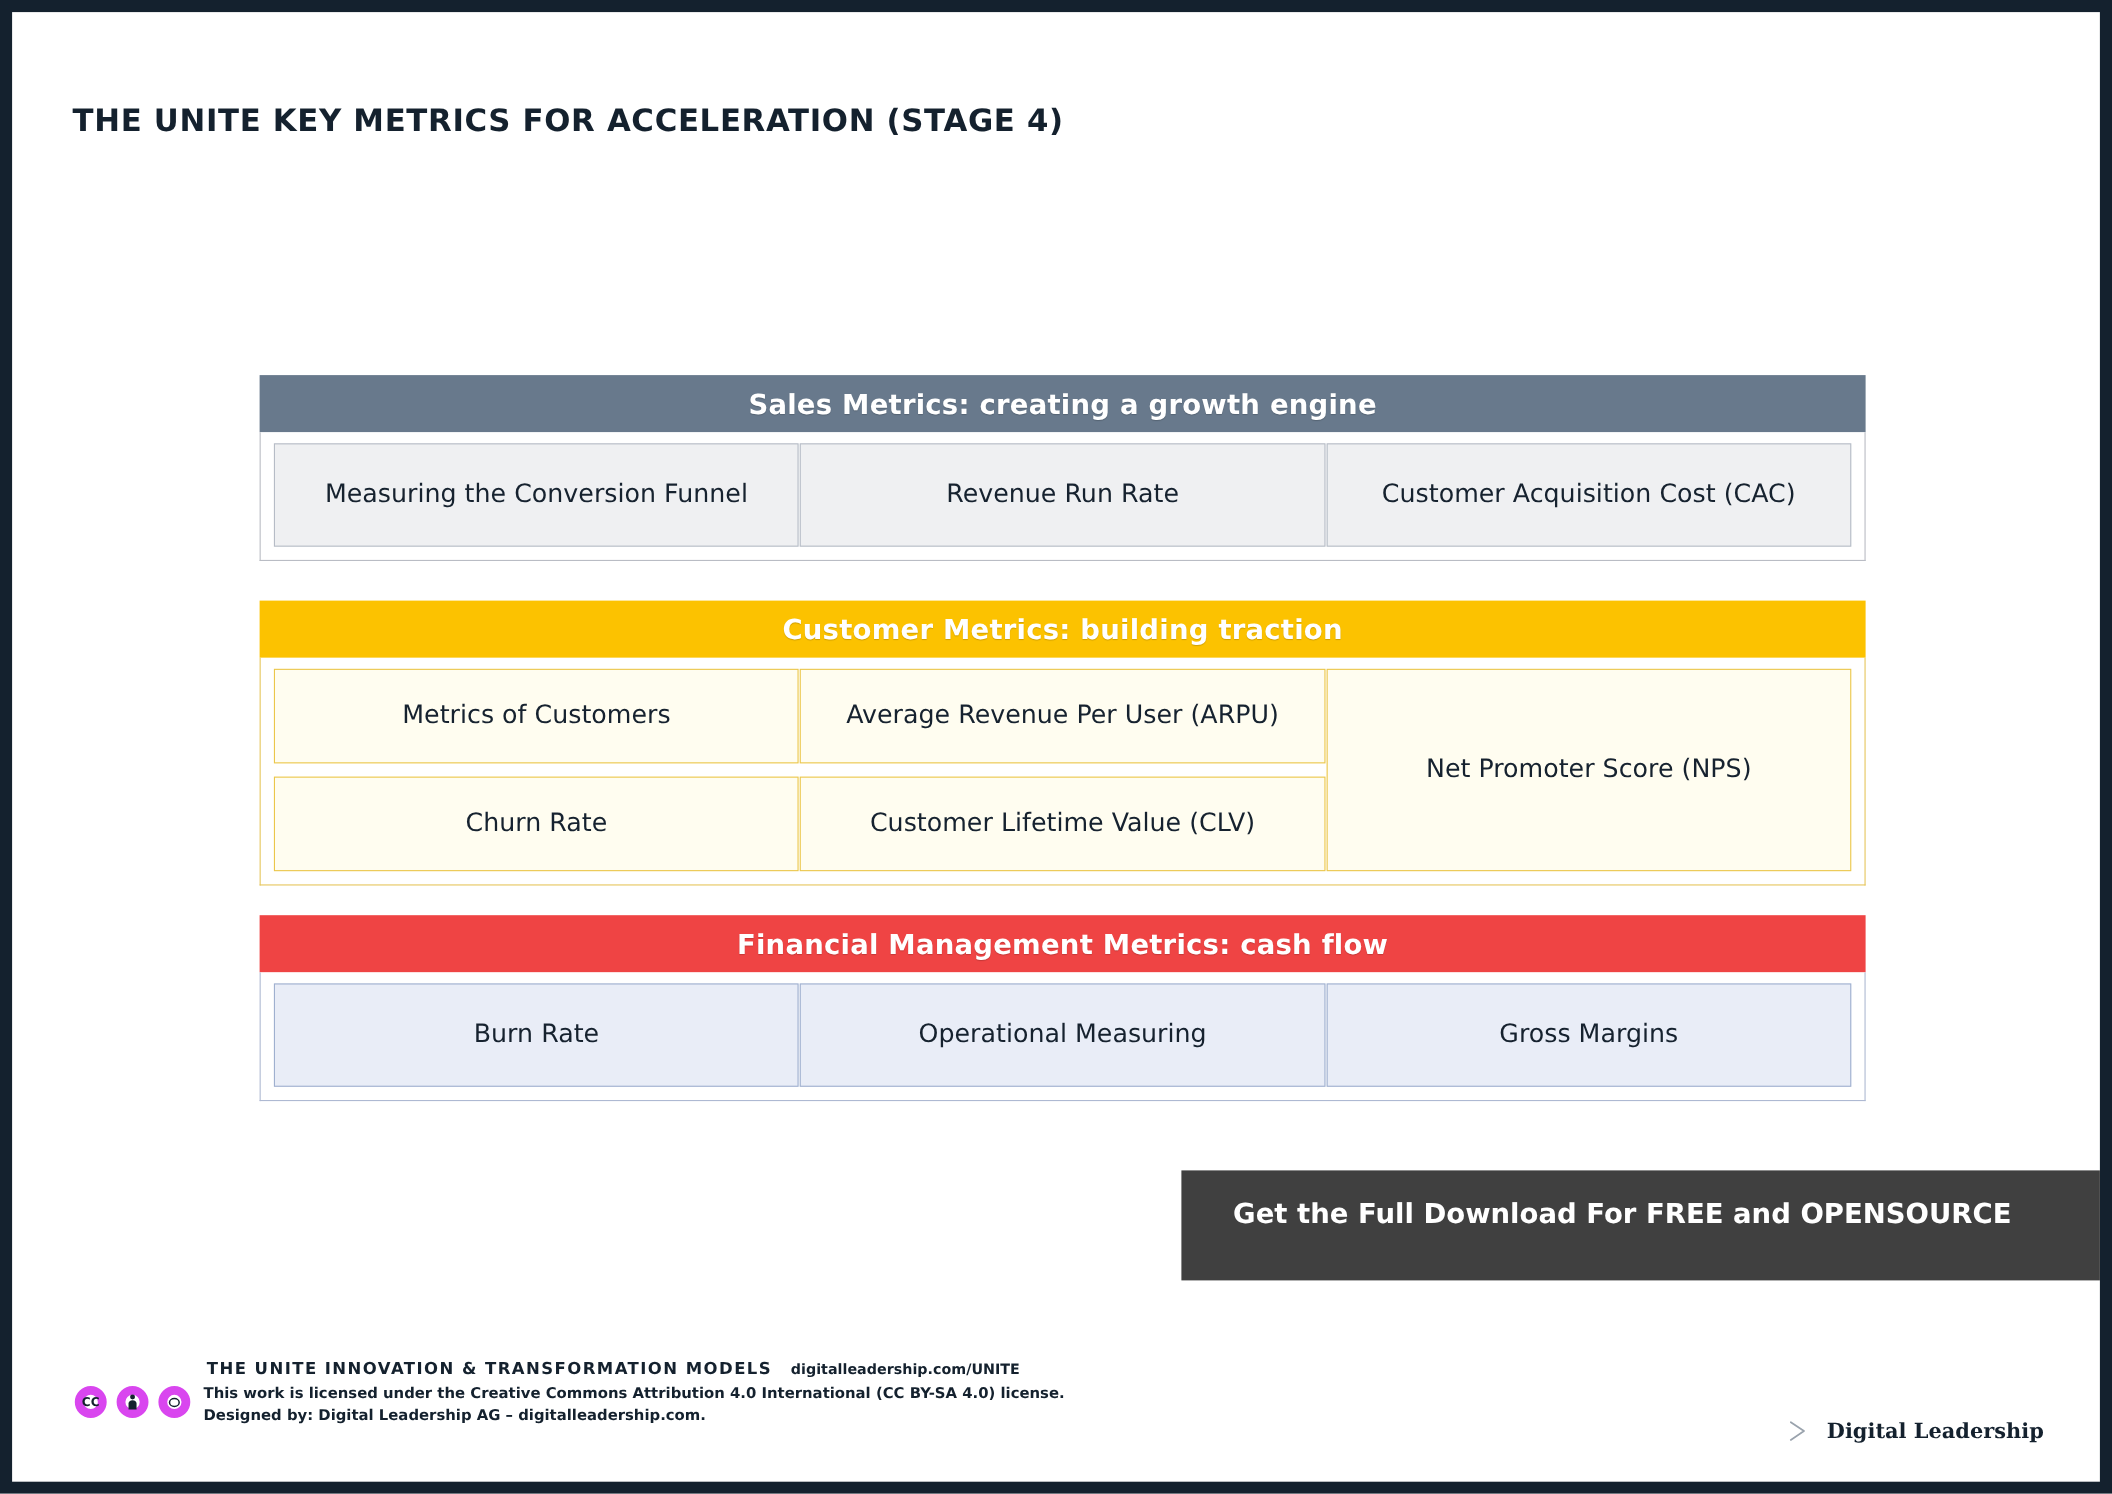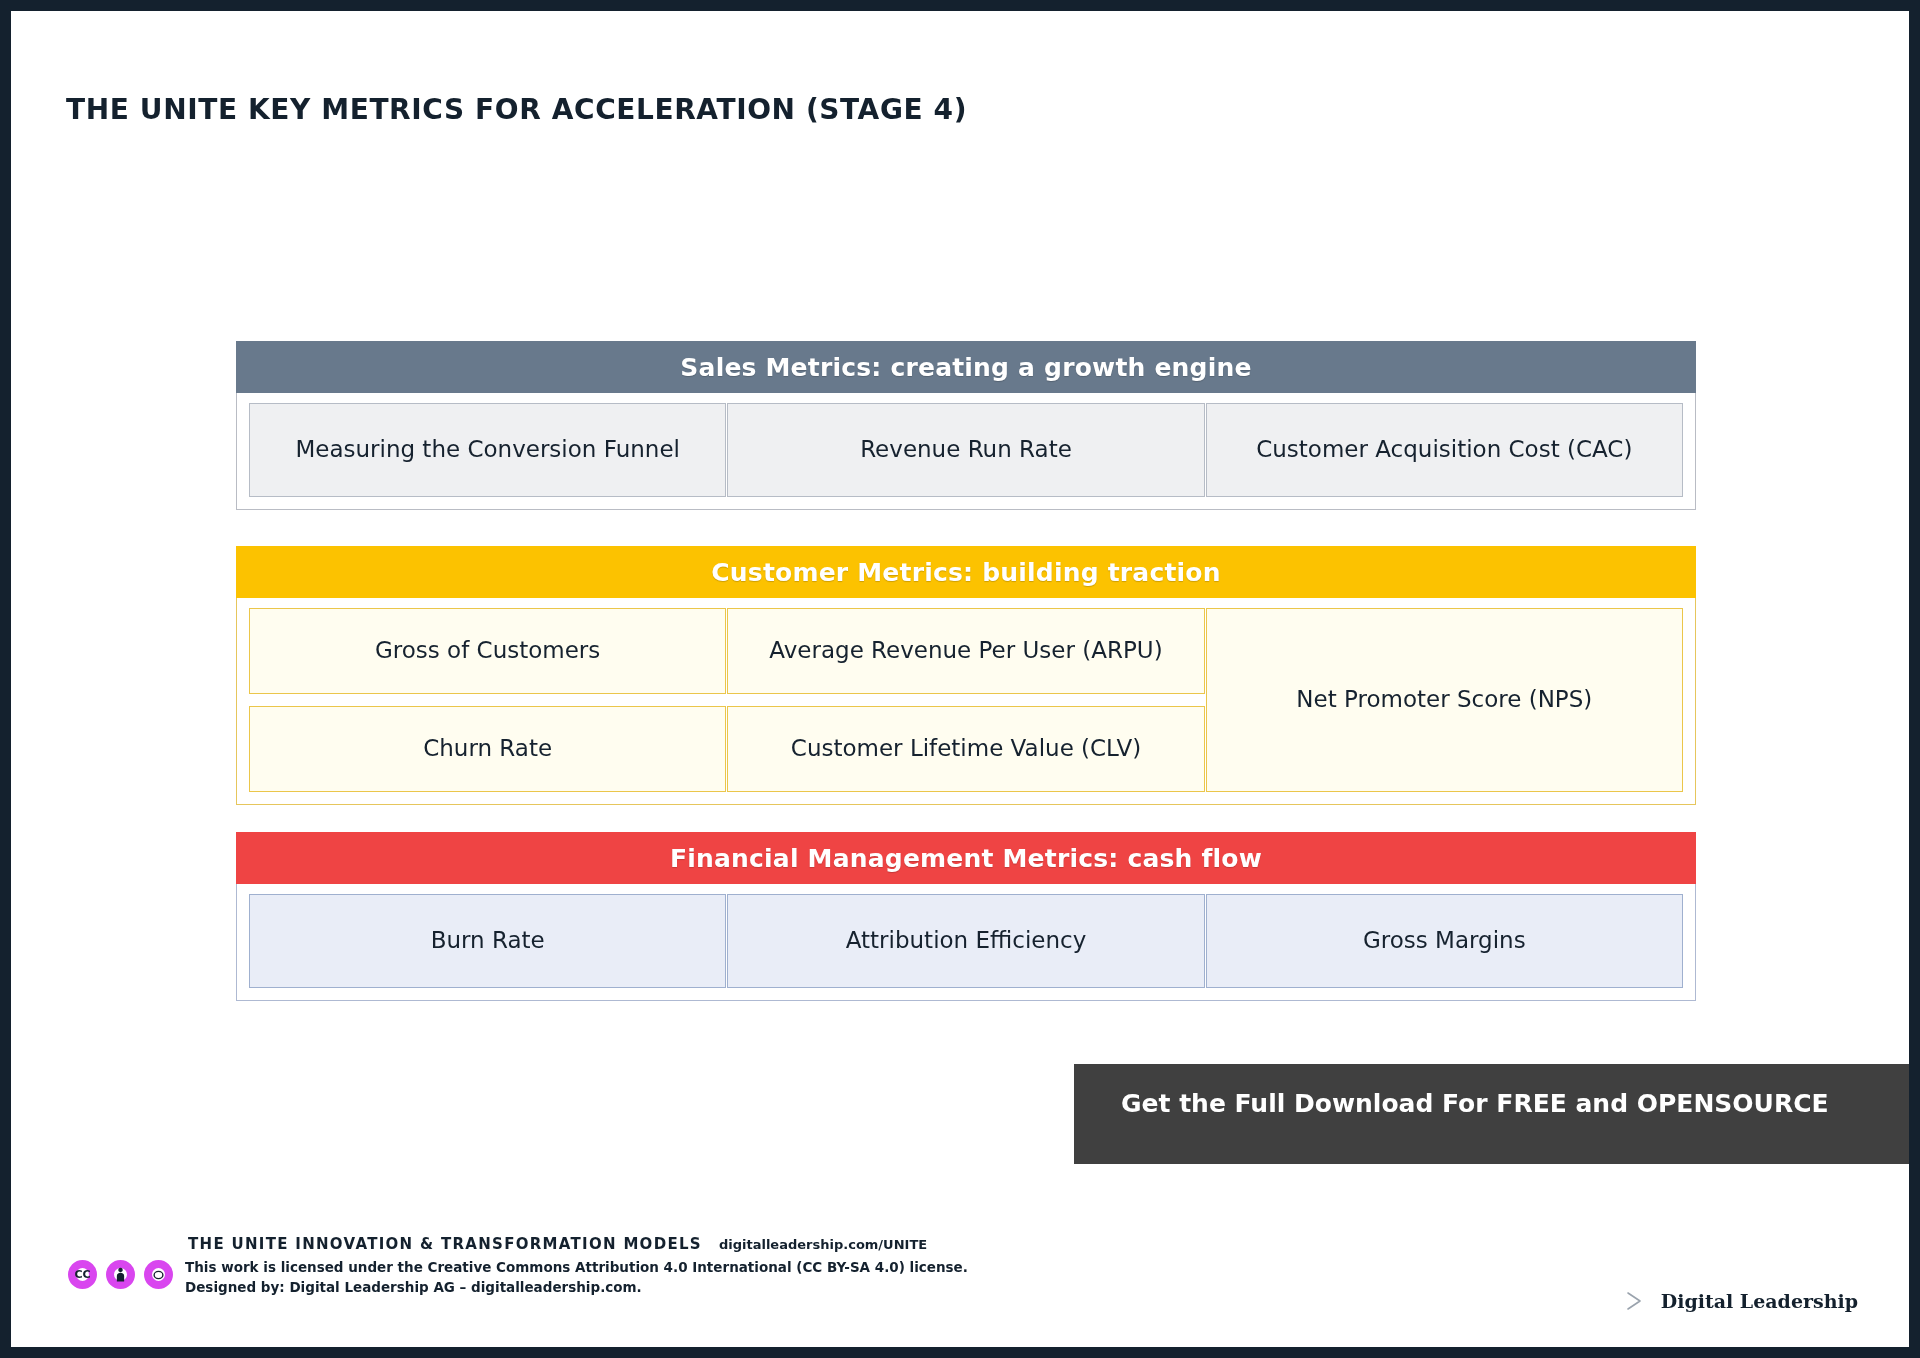--- a/index.html
+++ b/index.html
@@ -242,41 +242,41 @@
         <div class="col">
           <div class="card">Customer Acquisition Cost (CAC)</div>
         </div>
       </div>
     </div>
 
     <div class="section sec-customer">
       <div class="section-header">Customer Metrics: building traction</div>
       <div class="section-body">
         <div class="col">
-          <div class="card">Gross of Customers</div>
+          <div class="card">Metrics of Customers</div>
           <div class="card">Churn Rate</div>
         </div>
         <div class="col">
           <div class="card">Average Revenue Per User (ARPU)</div>
           <div class="card">Customer Lifetime Value (CLV)</div>
         </div>
         <div class="col">
           <div class="card tall">Net Promoter Score (NPS)</div>
         </div>
       </div>
     </div>
 
     <div class="section sec-financial">
       <div class="section-header">Financial Management Metrics: cash flow</div>
       <div class="section-body">
         <div class="col">
           <div class="card">Burn Rate</div>
         </div>
         <div class="col">
-          <div class="card">Attribution Efficiency</div>
+          <div class="card">Operational Measuring</div>
         </div>
         <div class="col">
           <div class="card">Gross Margins</div>
         </div>
       </div>
     </div>
 
   </div>
 
   <div class="cta">

